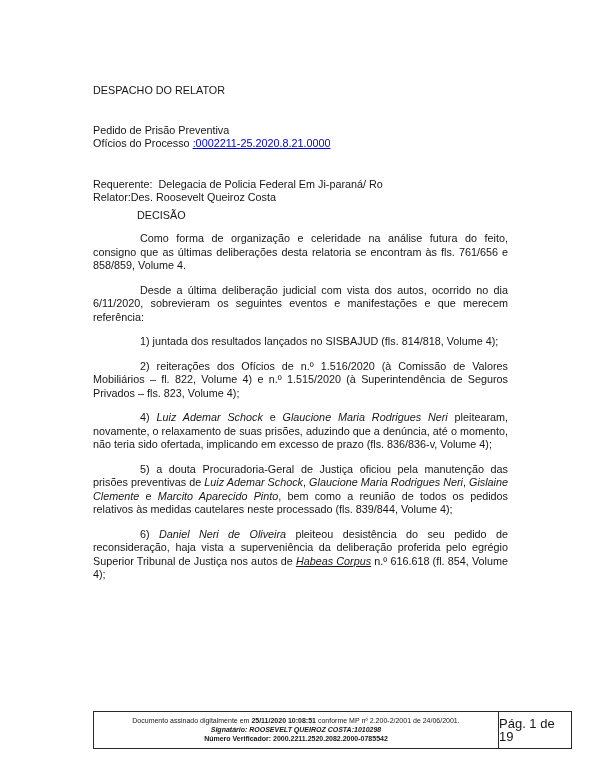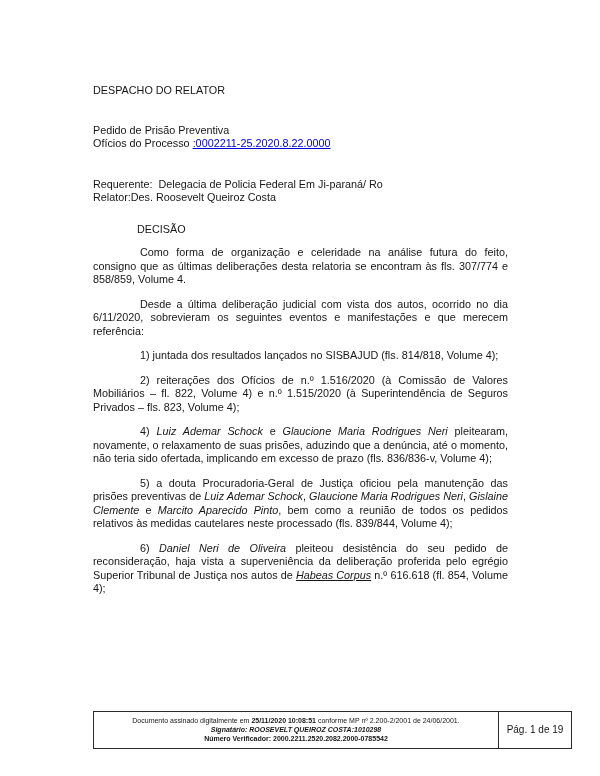--- a/index.html
+++ b/index.html
@@ -30,21 +30,21 @@
   .process-line {
     margin-bottom: 27px;
   }
   a.proc-link {
     color: #0000dd;
     text-decoration: underline;
     cursor: pointer;
   }
   .pre { white-space: pre-wrap; }
   .relator-line {
-    margin-bottom: 18px;
+    margin-bottom: 4px;
   }
   .decisao {
     margin-left: 44px;
     margin-bottom: 10px;
   }
   .vistos {
     text-indent: 47px;
     margin-bottom: 10px;
   }
   p.par {
@@ -70,48 +70,48 @@
     text-align: center;
     font-size: 7px;
     line-height: 9px;
     padding-top: 4px;
   }
   .footer-right {
     flex: 1;
     display: flex;
     align-items: center;
     justify-content: center;
-    font-size: 10px;
+    font-size: 13px;
   }
   .sig-line2 {
     font-weight: bold;
     font-style: italic;
   }
   .sig-line3 {
     font-weight: bold;
   }
 </style>
 </head>
 <body>
 
 <div class="page">
   <div class="content">
 
     <div class="title">DESPACHO DO RELATOR</div>
 
     <div>Pedido de Prisão Preventiva</div>
-    <div class="process-line"><span>Ofícios do Processo </span><a class="proc-link">:0002211-25.2020.8.22.0000</a></div>
+    <div class="process-line"><span>Ofícios do Processo </span><a class="proc-link">:0002211-25.2020.8.21.0000</a></div>
 
     <div class="pre">Requerente:  Delegacia de Policia Federal Em Ji-paraná/ Ro</div>
     <div class="relator-line">Relator:Des. Roosevelt Queiroz Costa</div>
 
     <div class="decisao">DECISÃO</div>
 
 
-    <p class="par"><span>Como forma de organização e celeridade na análise futura do feito, consigno que as últimas deliberações desta relatoria se encontram às fls. 307/774 e 858/859, Volume 4.</span></p>
+    <p class="par"><span>Como forma de organização e celeridade na análise futura do feito, consigno que as últimas deliberações desta relatoria se encontram às fls. 761/656 e 858/859, Volume 4.</span></p>
     <p class="par"><span>Desde a última deliberação judicial com vista dos autos, ocorrido no dia 6/11/2020, sobrevieram os seguintes eventos e manifestações e que merecem referência:</span></p>
     <p class="par"><span>1) juntada dos resultados lançados no SISBAJUD (fls. 814/818, Volume 4);</span></p>
     <p class="par"><span>2) reiterações dos Ofícios de n.º 1.516/2020 (à Comissão de Valores Mobiliários – fl. 822, Volume 4) e n.º 1.515/2020 (à Superintendência de Seguros Privados – fls. 823, Volume 4);</span></p>
     <p class="par"><span>4) </span><span style="font-style: italic;">Luiz Ademar Schock</span><span> e </span><span style="font-style: italic;">Glaucione Maria Rodrigues Neri</span><span> pleitearam, novamente, o relaxamento de suas prisões, aduzindo que a denúncia, até o momento, não teria sido ofertada, implicando em excesso de prazo (fls. 836/836-v, Volume 4);</span></p>
     <p class="par"><span>5) a douta Procuradoria-Geral de Justiça oficiou pela manutenção das prisões preventivas de </span><span style="font-style: italic;">Luiz Ademar Schock</span><span>, </span><span style="font-style: italic;">Glaucione Maria Rodrigues Neri</span><span>, </span><span style="font-style: italic;">Gislaine Clemente</span><span> e </span><span style="font-style: italic;">Marcito Aparecido Pinto</span><span>, bem como a reunião de todos os pedidos relativos às medidas cautelares neste processado (fls. 839/844, Volume 4);</span></p>
     <p class="par"><span>6) </span><span style="font-style: italic;">Daniel Neri de Oliveira</span><span> pleiteou desistência do seu pedido de reconsideração, haja vista a superveniência da deliberação proferida pelo egrégio Superior Tribunal de Justiça nos autos de </span><span style="font-style: italic; text-decoration: underline;">Habeas Corpus</span><span> n.º 616.618 (fl. 854, Volume 4);</span></p>
 
   </div>
 
   <div class="footer">

